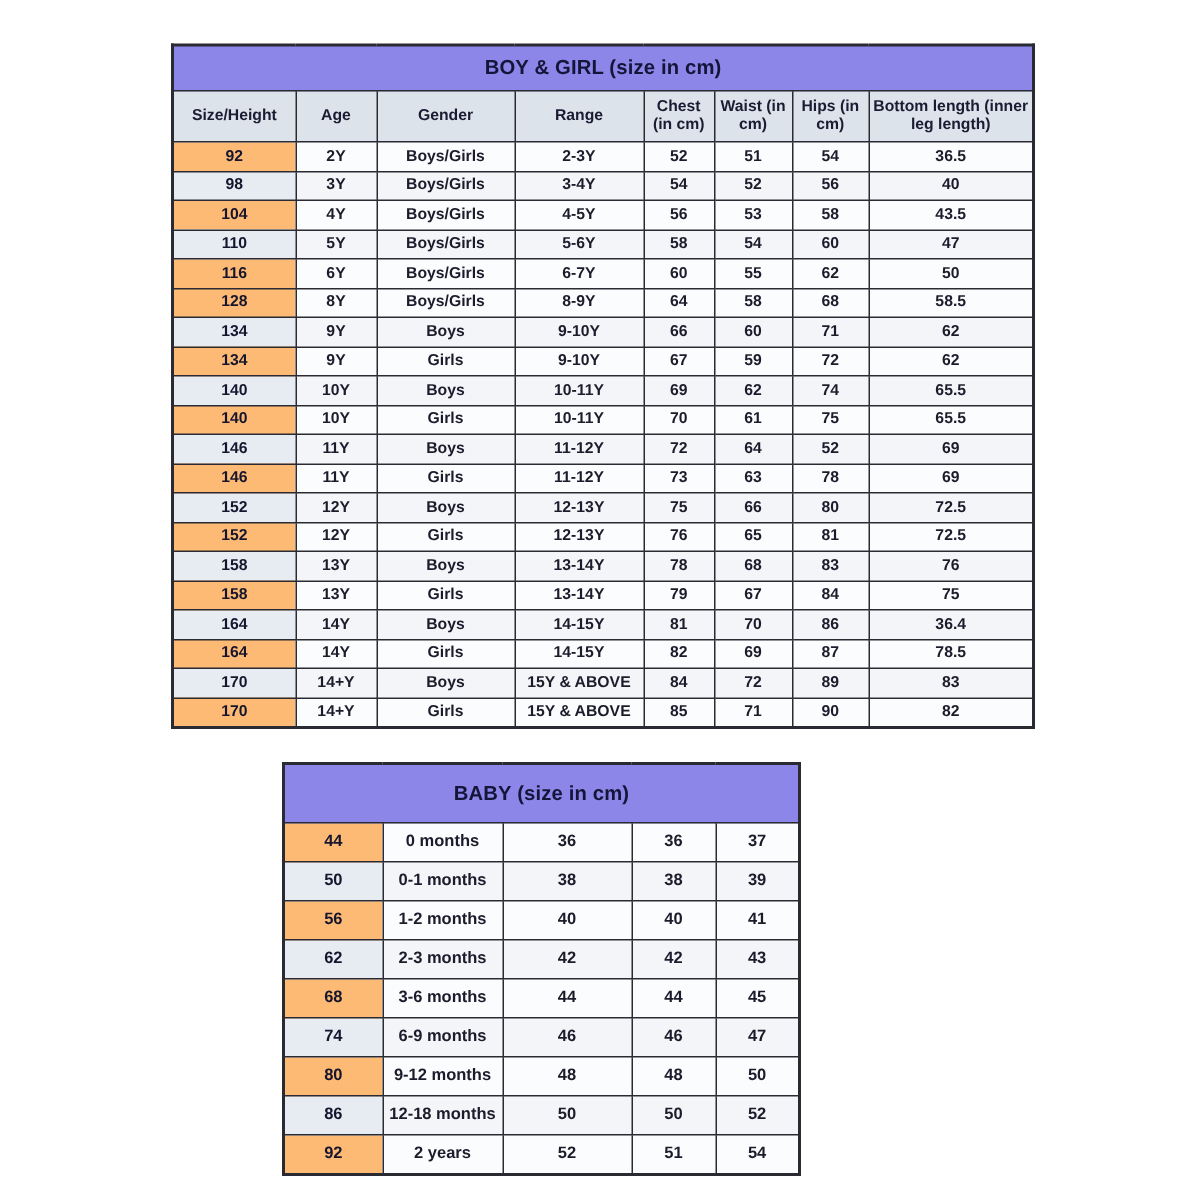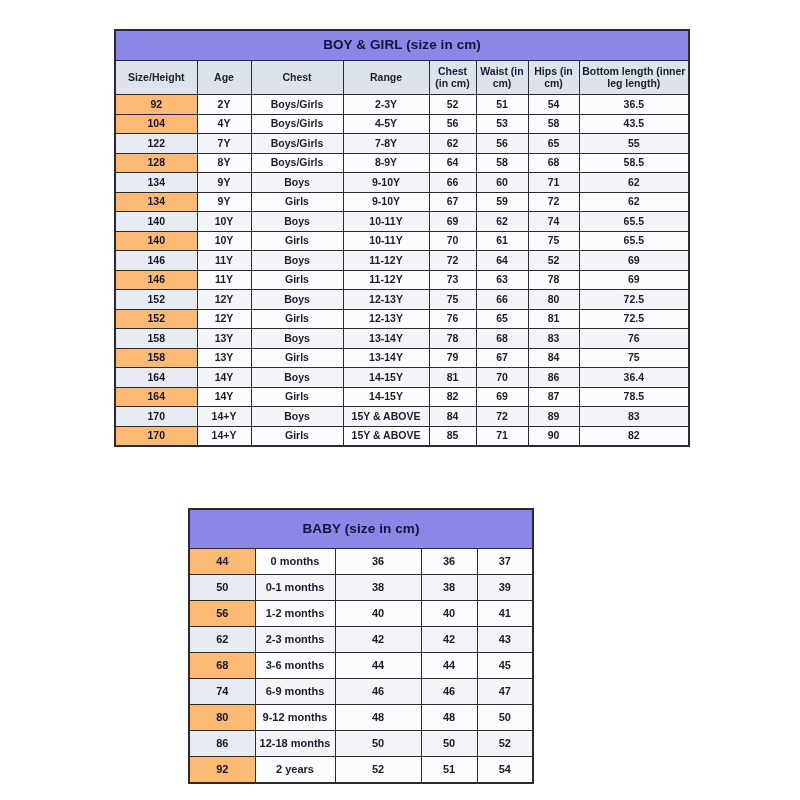--- a/index.html
+++ b/index.html
@@ -131,58 +131,78 @@
         <col class="w-hips">
         <col class="w-bottom">
     </colgroup>
     <thead>
       <tr>
         <th class="title-cell" colspan="8">BOY &amp; GIRL (size in cm)</th>
       </tr>
       <tr>
         <th class="col-head">Size/Height</th>
         <th class="col-head">Age</th>
-        <th class="col-head">Chest</th>
+        <th class="col-head">Gender</th>
         <th class="col-head">Range</th>
         <th class="col-head">Chest (in cm)</th>
         <th class="col-head">Waist (in cm)</th>
         <th class="col-head">Hips (in cm)</th>
         <th class="col-head">Bottom length (inner leg length)</th>
       </tr>
     </thead>
     <tbody id="boygirl-body">
         <tr>
           <td class="c-size">92</td>
           <td>2Y</td>
           <td>Boys/Girls</td>
           <td>2-3Y</td>
           <td>52</td>
           <td>51</td>
           <td>54</td>
           <td>36.5</td>
         </tr>
+        <tr class="alt">
+          <td class="c-size">98</td>
+          <td>3Y</td>
+          <td>Boys/Girls</td>
+          <td>3-4Y</td>
+          <td>54</td>
+          <td>52</td>
+          <td>56</td>
+          <td>40</td>
+        </tr>
         <tr>
           <td class="c-size">104</td>
           <td>4Y</td>
           <td>Boys/Girls</td>
           <td>4-5Y</td>
           <td>56</td>
           <td>53</td>
           <td>58</td>
           <td>43.5</td>
         </tr>
         <tr class="alt">
-          <td class="c-size">122</td>
-          <td>7Y</td>
-          <td>Boys/Girls</td>
-          <td>7-8Y</td>
+          <td class="c-size">110</td>
+          <td>5Y</td>
+          <td>Boys/Girls</td>
+          <td>5-6Y</td>
+          <td>58</td>
+          <td>54</td>
+          <td>60</td>
+          <td>47</td>
+        </tr>
+        <tr>
+          <td class="c-size">116</td>
+          <td>6Y</td>
+          <td>Boys/Girls</td>
+          <td>6-7Y</td>
+          <td>60</td>
+          <td>55</td>
           <td>62</td>
-          <td>56</td>
-          <td>65</td>
-          <td>55</td>
+          <td>50</td>
         </tr>
         <tr>
           <td class="c-size">128</td>
           <td>8Y</td>
           <td>Boys/Girls</td>
           <td>8-9Y</td>
           <td>64</td>
           <td>58</td>
           <td>68</td>
           <td>58.5</td>

